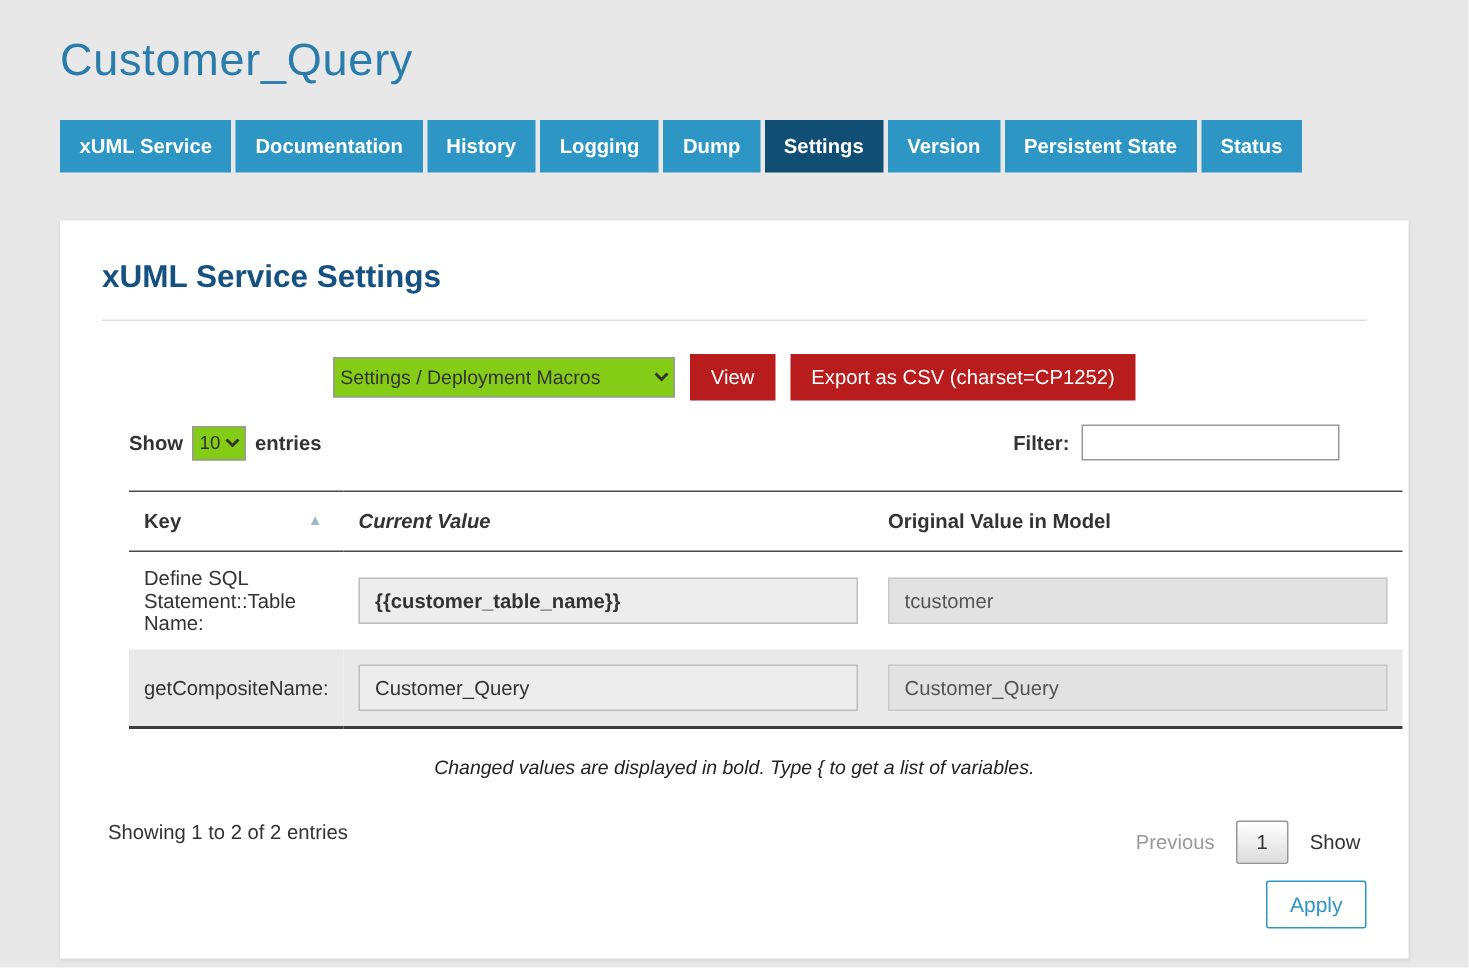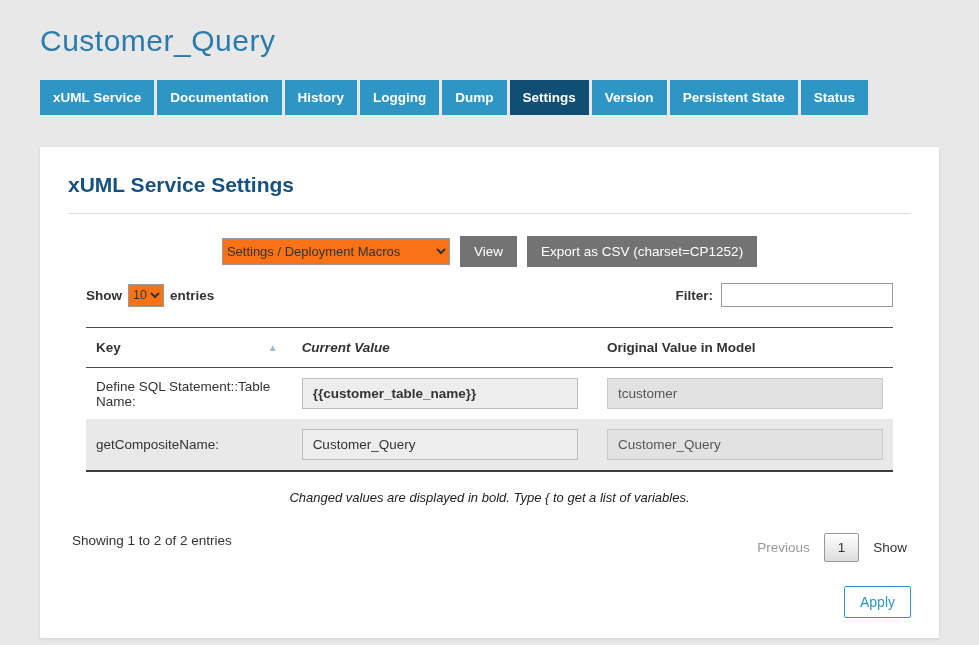--- a/index.html
+++ b/index.html
@@ -54,27 +54,27 @@
     justify-content: center;
     align-items: center;
     gap: 10px;
     margin: 22px 0 16px 0;
   }
   select {
     font-family: "Liberation Sans", sans-serif;
     font-size: 13px;
     height: 27px;
     border: 1px solid #999;
-    background: #f97316;
+    background: #84cc16;
     color: #333;
   }
   .macros-select { min-width: 228px; }
 
   .btn-blue {
-    background: #737373;
+    background: #b91c1c;
     border: none;
     color: #fff;
     font-family: "Liberation Sans", sans-serif;
     font-size: 13.5px;
     padding: 8px 14px;
     cursor: pointer;
   }
 
   .controls-row {
     display: flex;
@@ -112,21 +112,21 @@
   th.col-key { width: 270px; }
   th.col-current { width: 315px; font-style: italic; }
   .th-inner { display: flex; justify-content: space-between; align-items: center; }
   .sort-asc { color: #9fb8c8; font-size: 10px; margin-right: 4px; }
   table.settings-table tbody { border-bottom: 2px solid #3c3c3c; }
   table.settings-table tbody td { padding: 10px 10px; height: 51px; vertical-align: middle; }
   tr.row-even { background: #ffffff; }
   tr.row-odd { background: #e9e9e9; }
 
   .cell-input {
-    width: 276px;
+    width: 333px;
     height: 31px;
     border: 1px solid #bdbdbd;
     background: #ededed;
     font-family: "Liberation Sans", sans-serif;
     font-size: 13.5px;
     color: #333;
     padding: 0 10px;
   }
   .cell-input.bold { font-weight: 700; }
   .cell-input.readonly { background: #e2e2e2; border-color: #c8c8c8; color: #555; }
@@ -153,21 +153,21 @@
     background: linear-gradient(#ffffff, #dcdcdc);
     border: 1px solid #979797;
     border-radius: 2px;
     padding: 6px 13px;
     font-size: 13.5px;
     color: #333;
     cursor: pointer;
     text-decoration: none;
   }
 
-  .apply-row { display: flex; justify-content: flex-end; margin-top: 24px; }
+  .apply-row { display: flex; justify-content: flex-end; margin-top: 11px; }
   .apply-btn {
     background: #ffffff;
     border: 1px solid #2d96c4;
     color: #2d96c4;
     font-family: "Liberation Sans", sans-serif;
     font-size: 14px;
     padding: 7px 15px;
     border-radius: 2px;
     cursor: pointer;
   }

